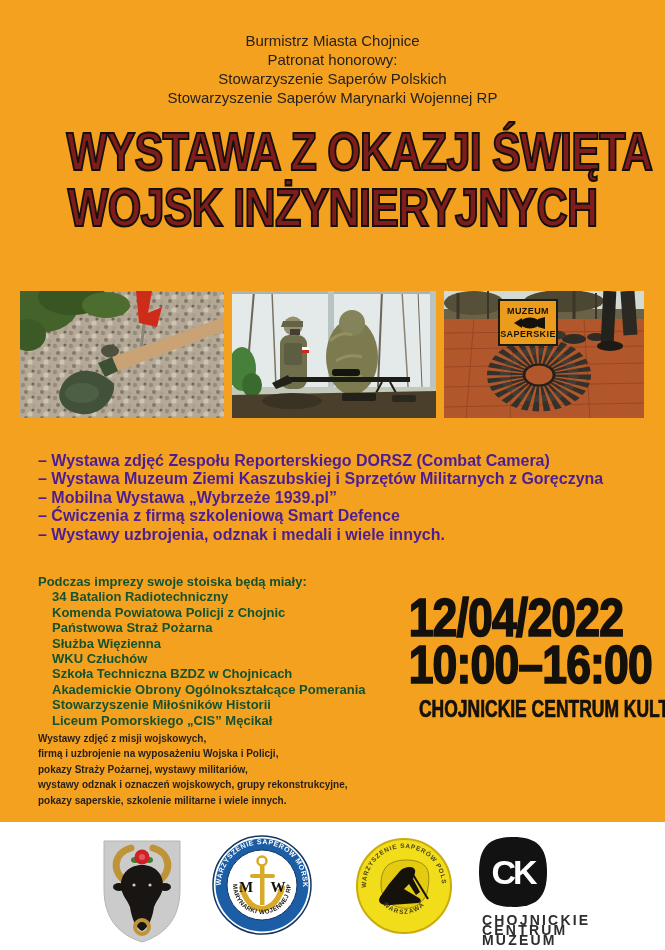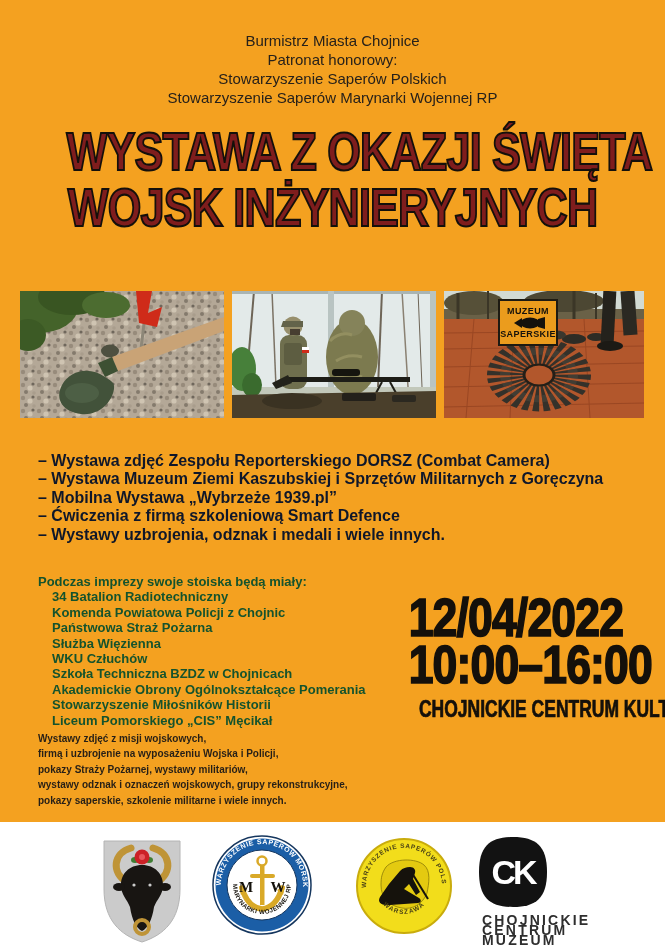--- a/index.html
+++ b/index.html
@@ -23,21 +23,21 @@
   .photo{position:relative;margin:0;padding:0;height:127px;overflow:hidden;background:#999;}
   .photo svg{display:block;}
   .muzeum-sign{
     position:absolute;left:54px;top:8px;width:60px;height:47px;
     background:#EB9C1D;border:2px solid #1d1a12;box-sizing:border-box;
     display:flex;flex-direction:column;align-items:center;justify-content:center;gap:1px;
   }
   .muzeum-sign .sign-text{font-size:9px;font-weight:700;color:#15120c;letter-spacing:.4px;line-height:9px;}
   
   .attractions{position:absolute;top:452px;left:38px;width:600px;
-    font-size:16px;font-weight:700;line-height:18.4px;color:#0f172a;}
+    font-size:16px;font-weight:700;line-height:18.4px;color:#4c1d95;}
   
   .stands{position:absolute;top:574px;left:38px;width:345px;
     font-size:13px;font-weight:700;line-height:15.4px;color:#14532d;}
   .stands .stand-item{margin-left:14px;}
   
   .event{position:absolute;top:594px;left:388px;width:258px;color:#14100b;}
   .event-big{
     display:block;font-size:53px;line-height:47px;font-weight:700;
     -webkit-text-stroke:1.7px #14100b;letter-spacing:-1px;
     transform:scaleX(0.84);transform-origin:50% 50%;white-space:nowrap;

